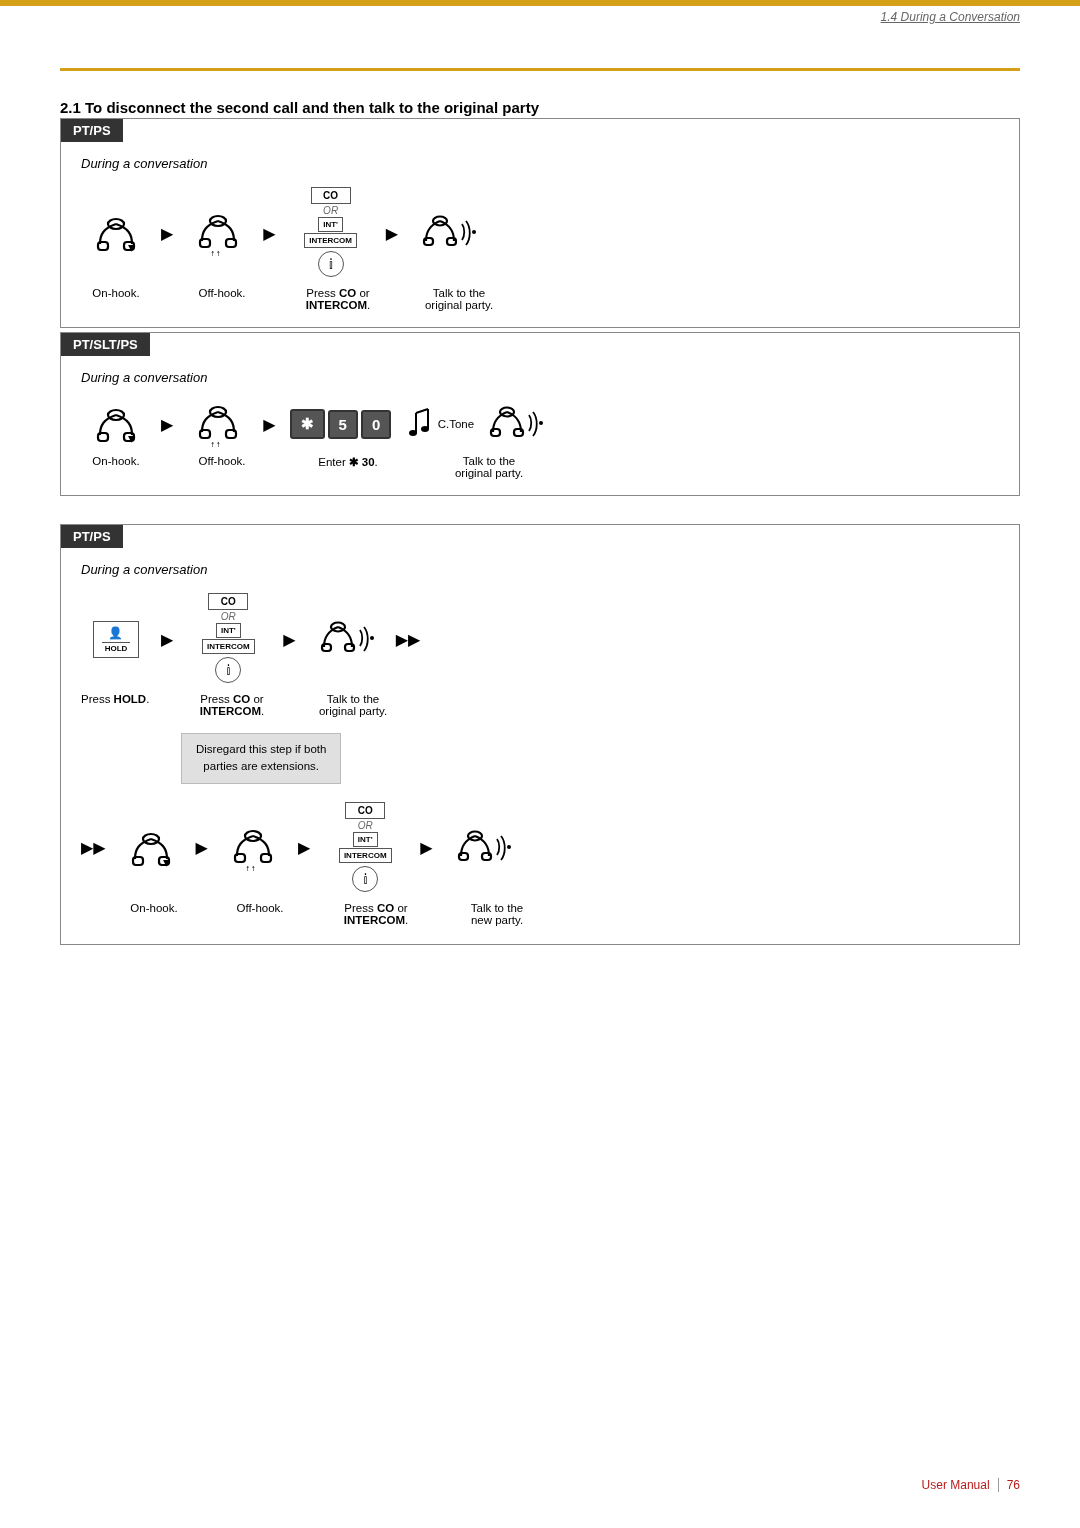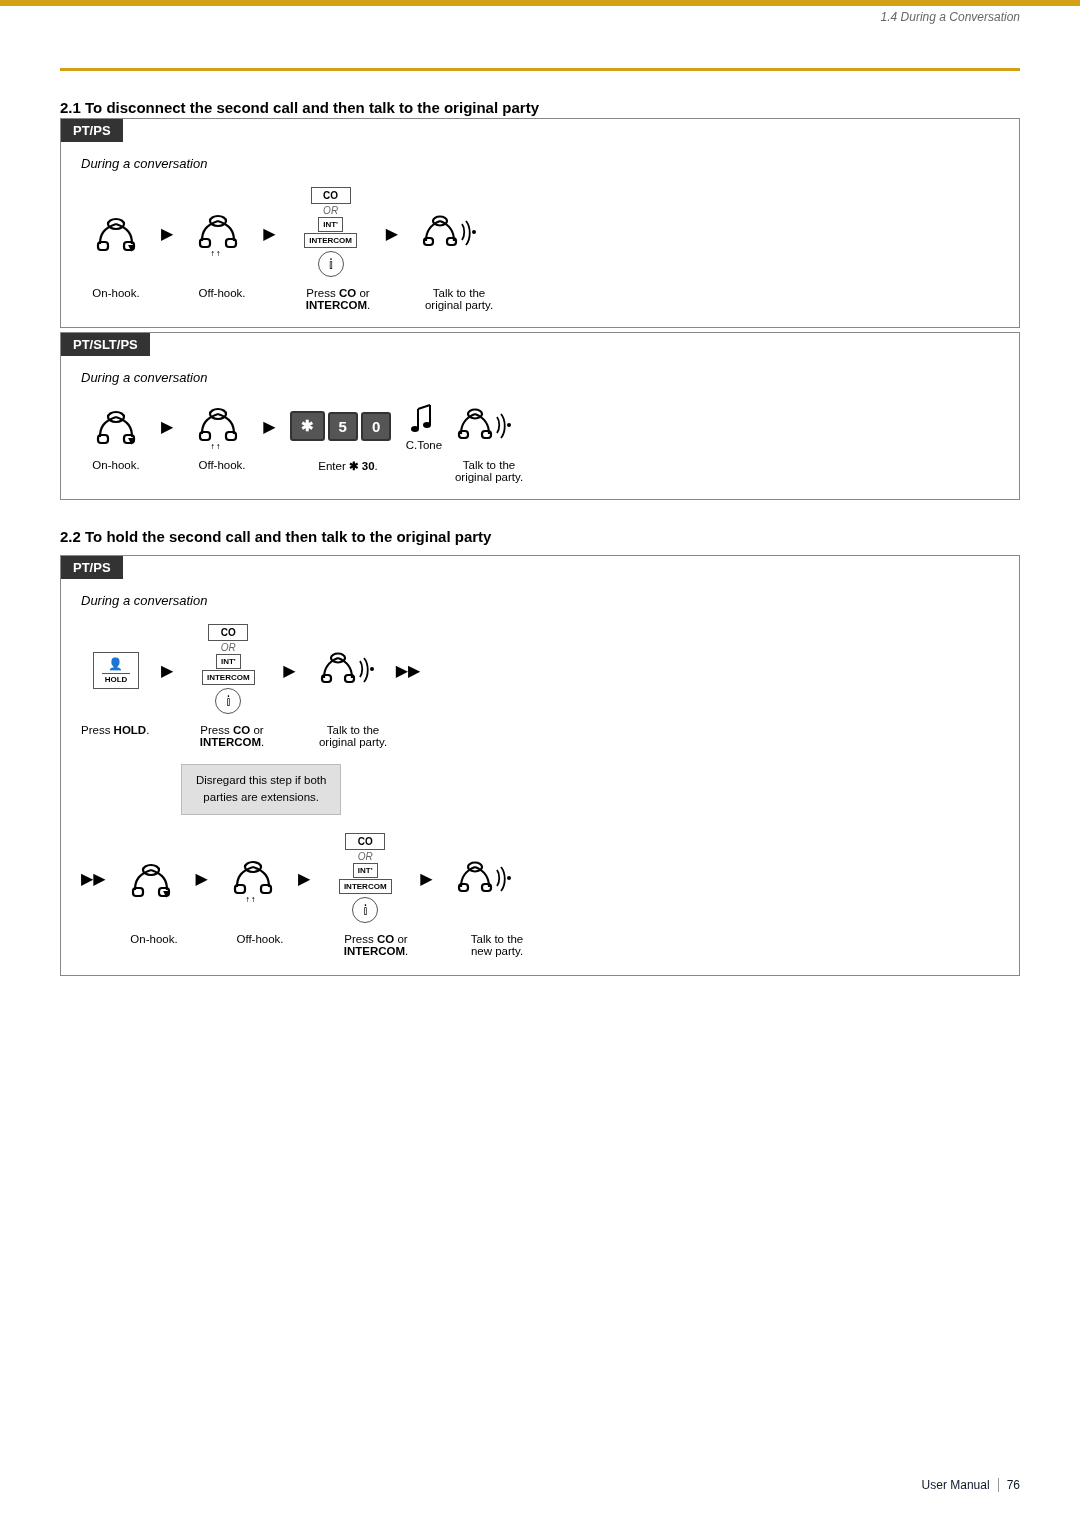--- a/index.html
+++ b/index.html
@@ -21,21 +21,21 @@
     .device-box {
       border: 1.5px solid #888;
       padding: 0;
     }
   </style>
 </head>
 <body>
 
 <div style="width:100%; height:6px; background:#d4a017; position:absolute; top:0; left:0;"></div>
 
-<div style="position:absolute; top:10px; right:60px; font-size:12px; color:#666; font-style:italic;">1.4 During a Conversation</div>
+<div style="position:absolute; top:10px; right:60px; font-size:12px; color:#666; font-style:italic;text-decoration:underline;">1.4 During a Conversation</div>
 
 <div class="page-container" style="margin-top:28px;">
 
   <div style="width:100%; height:3px; background:#d4a017; margin-bottom:28px;"></div>
 
 
   <div style="font-size:15px; font-weight:bold; margin-bottom:2px;">2.1 To disconnect the second call and then talk to the original party</div>
 
   <div class="device-box">
     <div style="background:#333; color:#fff; font-weight:bold; font-size:13px; padding:4px 12px; display:inline-block;">PT/PS</div>
@@ -160,21 +160,21 @@
         <div style="display:flex; flex-direction:column; align-items:center; min-width:110px;">
           <div style="display:flex; align-items:center; gap:3px;">
             <div style="background:#555; color:#fff; border:2px solid #333; border-radius:3px; padding:4px 9px; font-size:15px; font-weight:bold;">✱</div>
             <div style="background:#555; color:#fff; border:2px solid #333; border-radius:3px; padding:4px 9px; font-size:15px; font-weight:bold;">5</div>
             <div style="background:#555; color:#fff; border:2px solid #333; border-radius:3px; padding:4px 9px; font-size:15px; font-weight:bold;">0</div>
           </div>
         </div>
 
         <div style="display:flex; align-items:center; gap:6px;">
 
-          <div style="display:flex; flex-direction:column; align-items:center;">
+          <div style="display:flex; flex-direction:row; align-items:center;">
             <svg width="32" height="38" viewBox="0 0 32 38">
 
               <line x1="10" y1="8" x2="10" y2="28" stroke="#000" stroke-width="2"></line>
               <ellipse cx="7" cy="28" rx="4" ry="3" fill="#000"></ellipse>
               <line x1="10" y1="8" x2="22" y2="4" stroke="#000" stroke-width="2"></line>
               <line x1="22" y1="4" x2="22" y2="24" stroke="#000" stroke-width="2"></line>
               <ellipse cx="19" cy="24" rx="4" ry="3" fill="#000"></ellipse>
             </svg>
             <div style="font-size:11.5px;">C.Tone</div>
           </div>
@@ -202,21 +202,20 @@
         <div style="min-width:70px; font-size:11.5px; text-align:center;">Off-hook.</div>
         <div style="min-width:16px;"></div>
         <div style="min-width:110px; font-size:11.5px; text-align:center;">Enter <b>✱ 30</b>.</div>
         <div style="min-width:16px;"></div>
         <div style="min-width:100px; font-size:11.5px; text-align:center;">Talk to the<br>original party.</div>
       </div>
     </div>
   </div>
 
   <div style="margin-top:28px;">
-    <div style="font-size:15px; font-weight:bold; margin-bottom:10px;">2.2 To hold the second call and then talk to the original party</div>
 
     <div class="device-box">
       <div style="background:#333; color:#fff; font-weight:bold; font-size:13px; padding:4px 12px; display:inline-block;">PT/PS</div>
       <div style="padding:14px 20px 18px 20px;">
         <div style="font-style:italic; font-size:13px; margin-bottom:16px;">During a conversation</div>
 
         <div style="display:flex; align-items:center; gap:10px; margin-bottom:8px;">
 
           <div style="display:flex; flex-direction:column; align-items:center; min-width:70px;">
             <div style="border:1.5px solid #555; padding:4px 8px; text-align:center; background:#fff; min-width:46px;">
@@ -342,17 +341,17 @@
           <div style="min-width:16px;"></div>
           <div style="min-width:80px; font-size:11.5px; text-align:center;">Talk to the<br>new party.</div>
         </div>
 
       </div>
     </div>
   </div>
 
 </div>
 
-<div style="position:absolute; bottom:36px; right:60px; font-size:12px; color:#0f172a; display:flex; align-items:center; gap:8px;">
+<div style="position:absolute; bottom:36px; right:60px; font-size:12px; color:#b91c1c; display:flex; align-items:center; gap:8px;">
   <span>User Manual</span>
   <span style="display:inline-block; width:1px; height:14px; background:#999; vertical-align:middle;"></span>
   <span>76</span>
 </div>
 
 </body></html>

